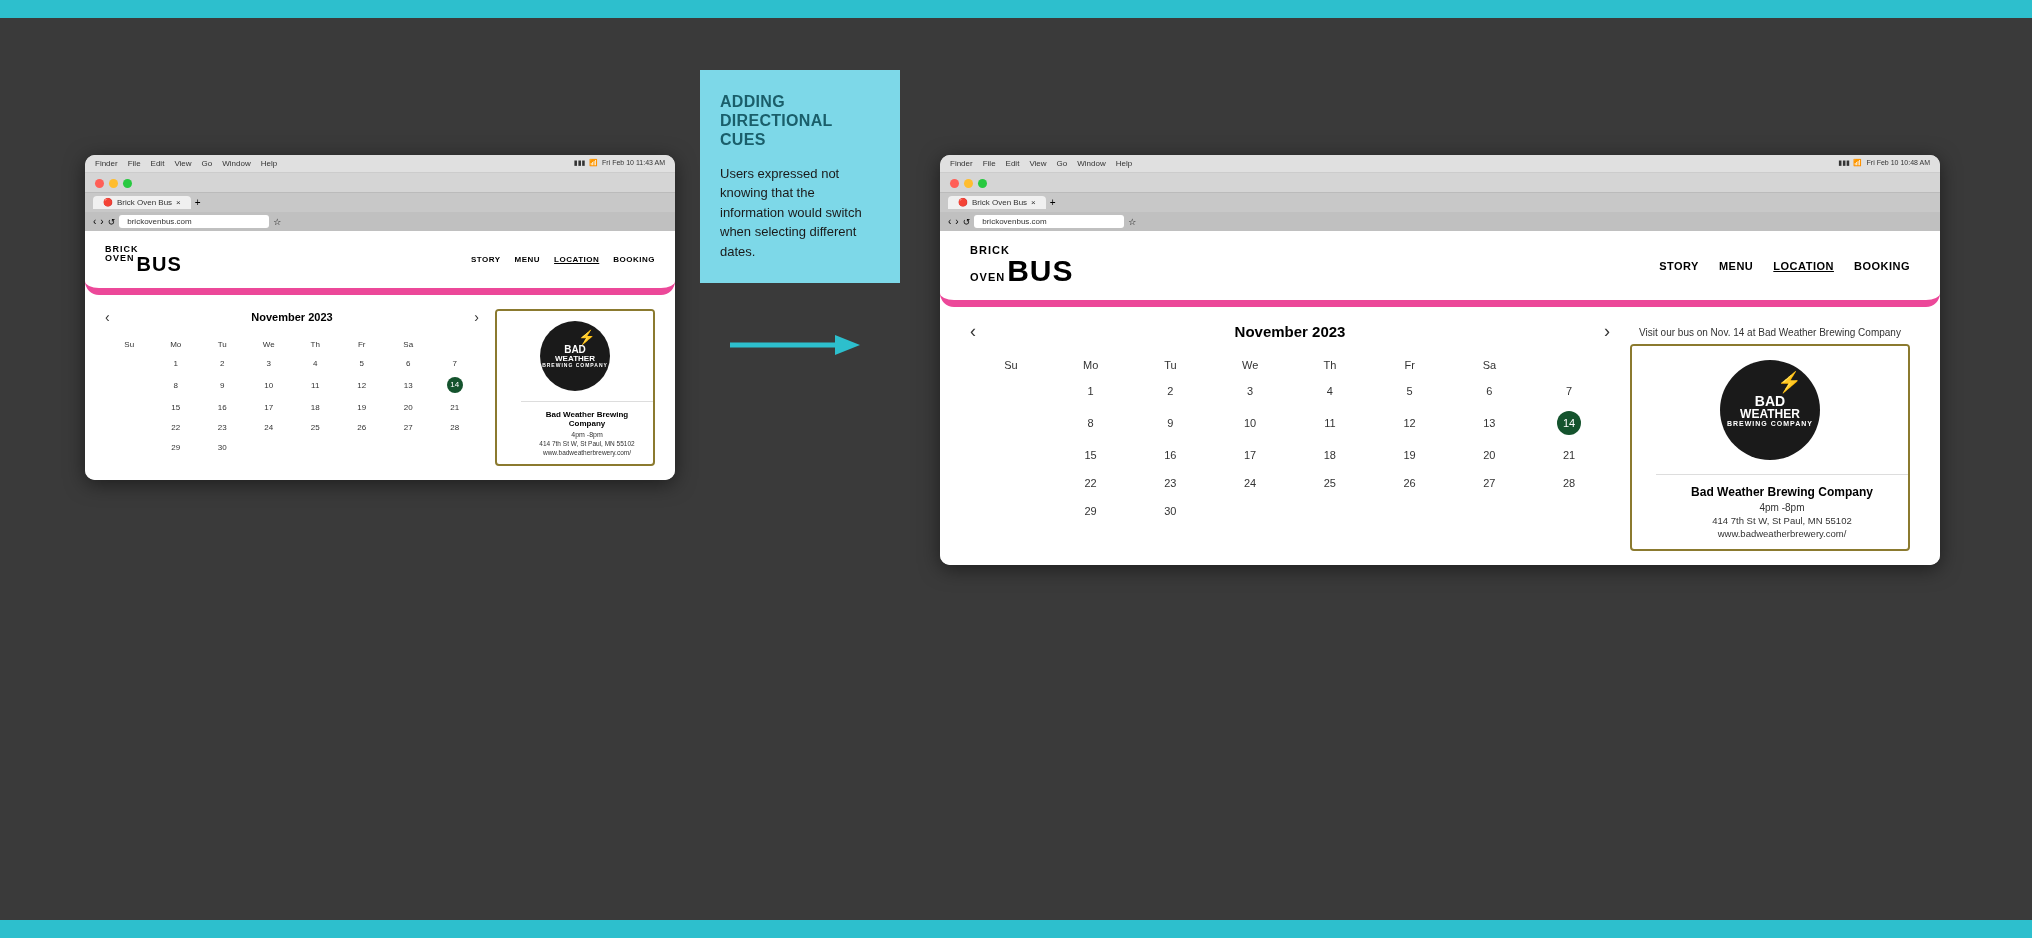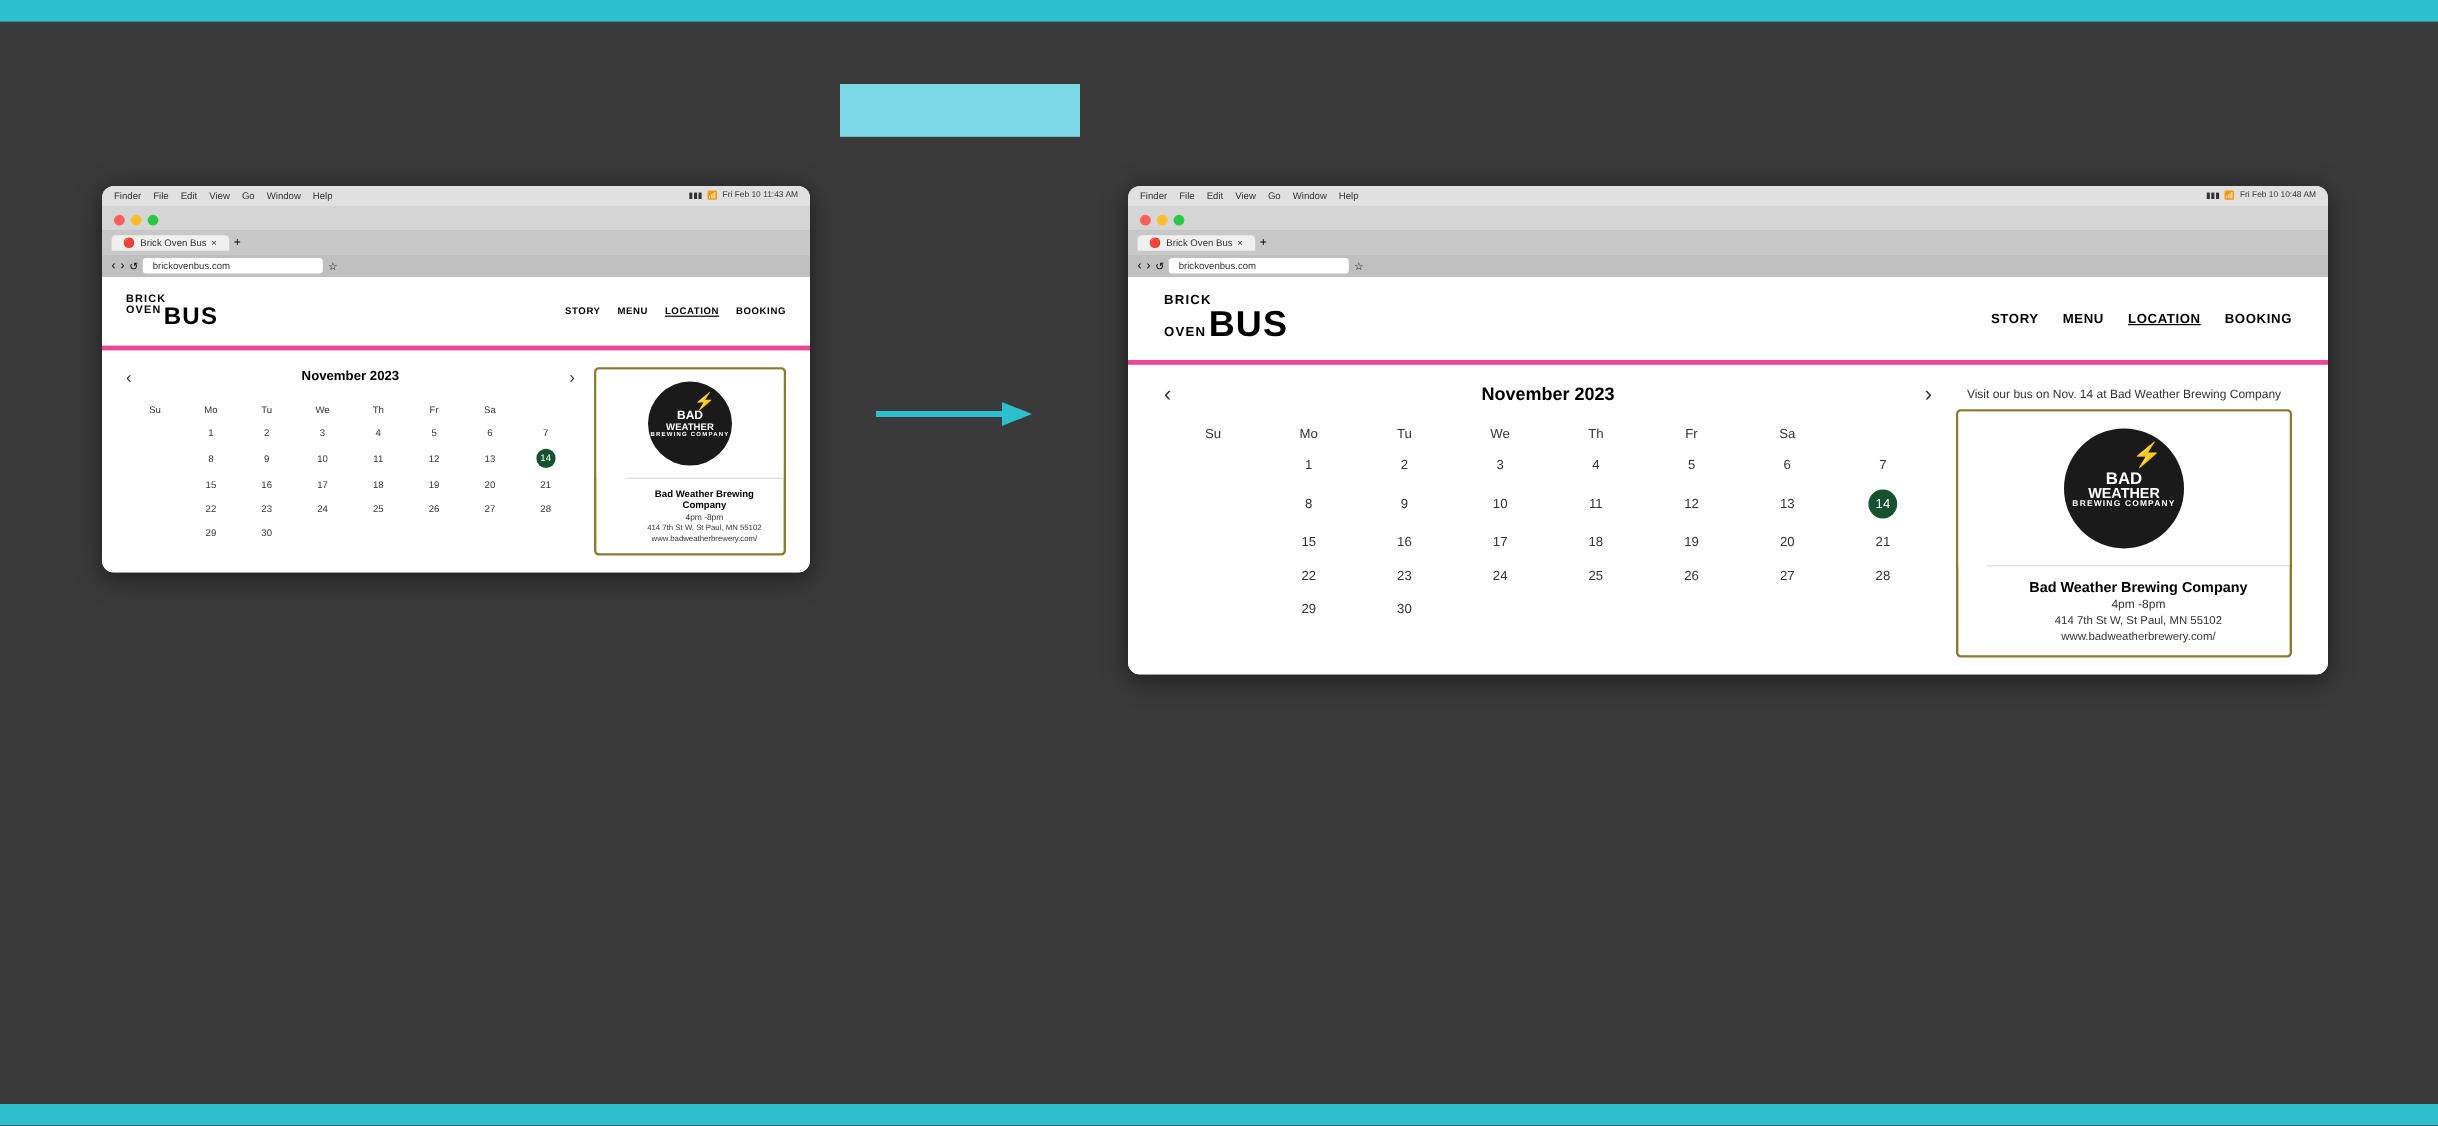--- a/index.html
+++ b/index.html
@@ -145,21 +145,22 @@
     .browser-content {
       background: white;
     }
 
     
     .site-nav {
       display: flex;
       justify-content: space-between;
       align-items: center;
       padding: 14px 20px;
-      border-bottom: 4px solid #ec4899;
+      border-bottom: 7px solid #ec4899;
+      border-radius: 14px;
     }
 
     .brand {
       display: flex;
       flex-direction: column;
       line-height: 1;
     }
 
     .nav-links {
       display: flex;
@@ -462,20 +463,22 @@
     }
   </style>
 </head>
 <body>
 
 <div class="top-bar"></div>
 
 <div class="bottom-bar"></div>
 
 <div class="info-card">
+  <div class="info-card-title">ADDING DIRECTIONAL CUES</div>
+  <div class="info-card-text">Users expressed not knowing that the information would switch when selecting different dates.</div>
 </div>
 
 <div class="arrow-container">
   <svg class="arrow" viewBox="0 0 130 30" fill="none" xmlns="http://www.w3.org/2000/svg">
     <line x1="0" y1="15" x2="105" y2="15" stroke="#2DBFCD" stroke-width="5"></line>
     <polygon points="105,5 130,15 105,25" fill="#2DBFCD"></polygon>
   </svg>
 </div>
 
 <div class="browser browser-left">

